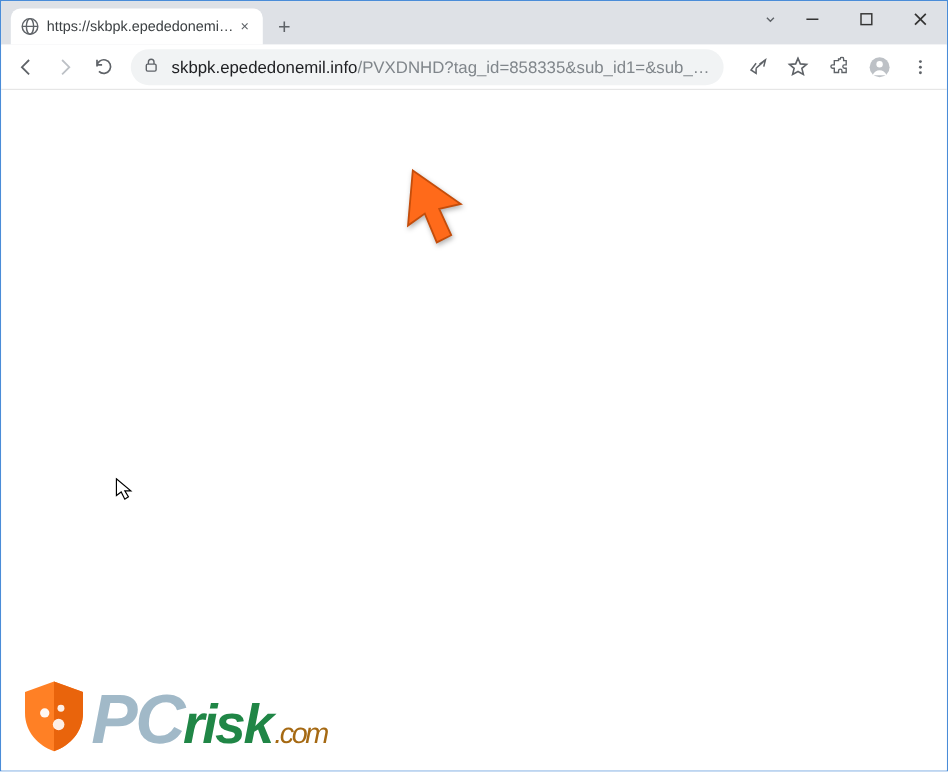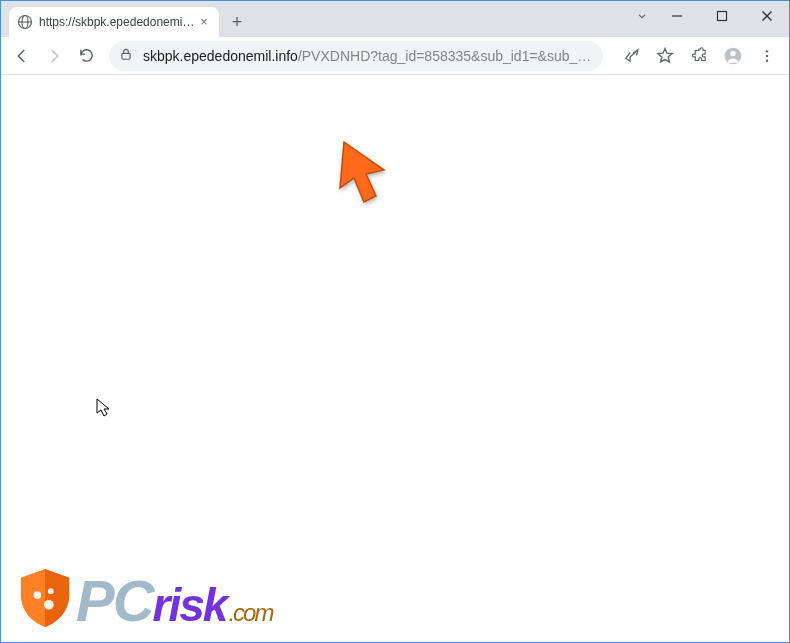--- a/index.html
+++ b/index.html
@@ -151,21 +151,21 @@
     .wm-shield { margin-right: 2px; }
     .wm-pc {
       font-size: 58px;
       font-weight: bold;
       font-style: italic;
       letter-spacing: -2px;
       display:flex; align-items:baseline;
     }
     .wm-pc .p  { color:#9cb6c6; }
     .wm-pc .c  { color:#9cb6c6; }
-    .wm-pc .risk { color:#6d28d9; font-size:46px; font-weight:bold; font-style:italic; }
+    .wm-pc .risk { color:#15803d; font-size:46px; font-weight:bold; font-style:italic; }
     .wm-pc .com { color:#a16207; font-size:24px; font-style:italic; font-weight:normal; margin-left:2px; }
   </style>
 </head>
 <body>
 
 <div class="window">
 
   <div class="titlebar">
     <div class="tab">
       <span class="globe">

